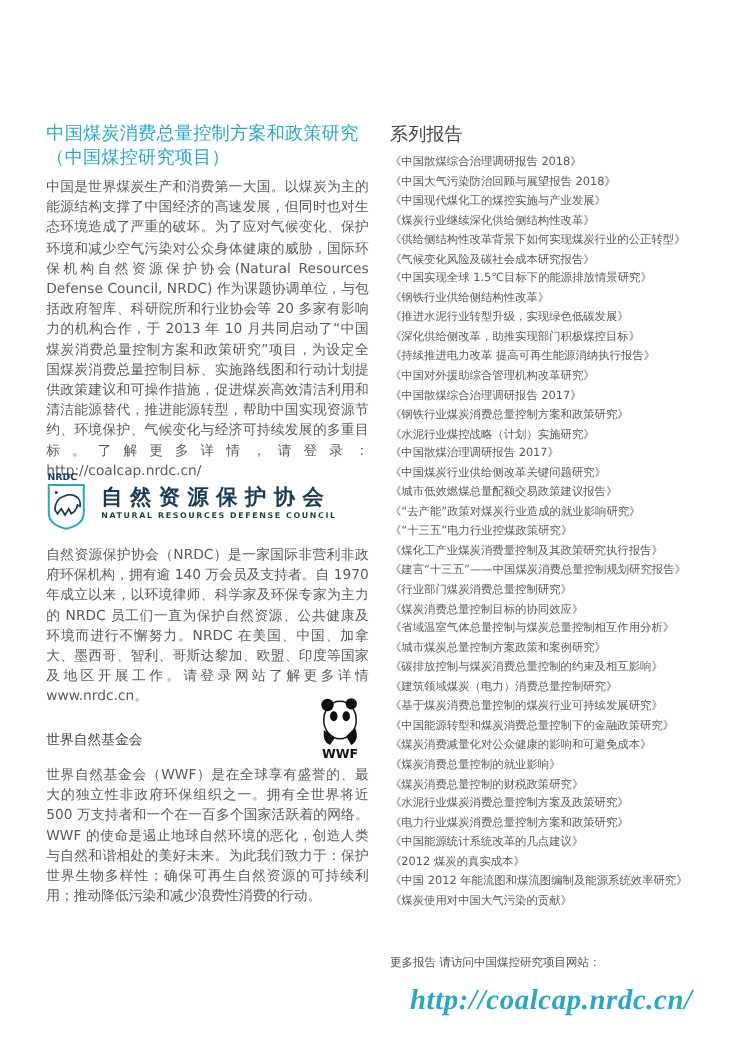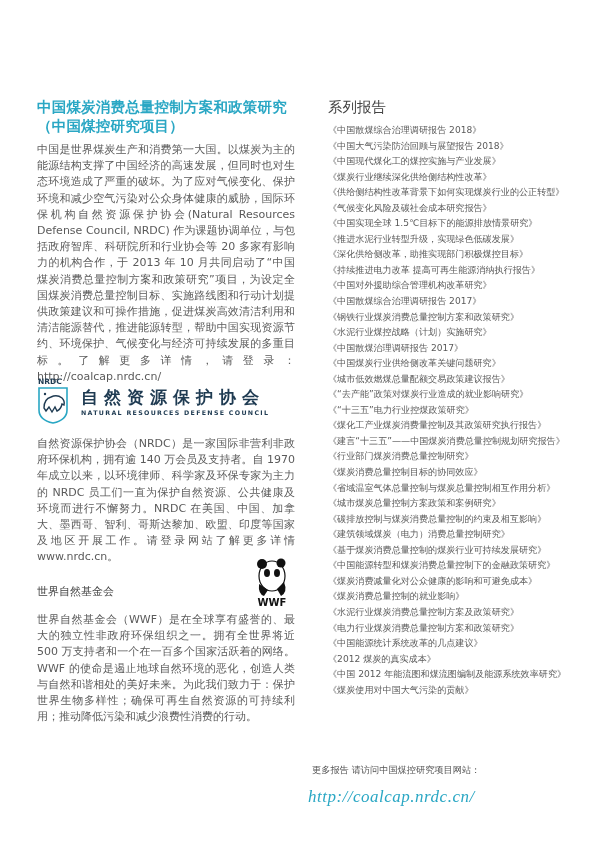--- a/index.html
+++ b/index.html
@@ -1,35 +1,35 @@
 <!DOCTYPE html>
 <html><head>
 <meta charset="utf-8">
 <style>
   html, body { margin:0; padding:0; }
   body { width:600px; height:848px; background:#ffffff; position:relative; overflow:hidden;
          font-family:"DejaVu Sans", sans-serif; color:#555; }
   .col-left { position:absolute; left:37px; top:98px; width:258px; }
-  .col-right { position:absolute; left:328px; top:98px; width:270px; }
-  .main-title { color:#2aa7c4; font-size:14.5px; line-height:19px; margin:0 0 6px 0; font-weight:bold; letter-spacing:0.2px; }
+  .col-right { position:absolute; left:312px; top:98px; width:270px; }
+  .main-title { color:#2aa7c4; font-size:14.5px; line-height:19px; margin:0 0 6px 0; font-weight:normal; letter-spacing:0.2px; }
   .para { font-size:11px; line-height:16.2px; color:#5a5a5a; margin:0; text-align:justify; }
   .nrdc-logo { position:absolute; left:37px; top:376px; width:260px; height:48px; }
   .shield { position:absolute; left:0; top:0; width:34px; height:48px; }
   .nrdc-cn { position:absolute; left:44px; top:10px; font-size:17px; font-weight:bold; letter-spacing:6px; color:#1f3b52; }
   .nrdc-en { position:absolute; left:44px; top:33px; font-size:6.3px; font-weight:bold; letter-spacing:1.3px; color:#1f3b52; }
   .nrdc-para { position:absolute; left:37px; top:436px; width:258px; }
   .wwf-title { position:absolute; left:37px; top:584px; font-size:11px; color:#444; }
   .wwf-logo { position:absolute; left:250px; top:556px; width:44px; height:52px; }
   .wwf-para { position:absolute; left:37px; top:612px; width:258px; }
   .series-title { font-size:14.5px; color:#444; margin:0 0 6px 0; font-weight:normal; }
   .report-list { list-style:none; margin:0; padding:0; }
   .report-list li { font-size:9.1px; line-height:15.55px; color:#5a5a5a; white-space:nowrap; }
   .more { position:absolute; left:312px; top:764px; font-size:9.2px; color:#555; }
-  .url-big { position:absolute; left:308px; top:787px; font-family:"Liberation Serif", serif; font-style:italic; font-weight:normal;
-             font-size:17px; color:#2aa7c4; letter-spacing:0.5px; }
+  .url-big { position:absolute; left:328px; top:787px; font-family:"Liberation Serif", serif; font-style:italic; font-weight:bold;
+             font-size:23px; color:#2aa7c4; letter-spacing:0.5px; }
 </style>
 </head>
 <body>
 
 <div class="col-left">
   <h1 class="main-title">
     <span>中国煤炭消费总量控制方案和政策研究</span><br>
     <span>（中国煤控研究项目）</span>
   </h1>
   <p class="para">中国是世界煤炭生产和消费第一大国。以煤炭为主的能源结构支撑了中国经济的高速发展，但同时也对生态环境造成了严重的破坏。为了应对气候变化、保护环境和减少空气污染对公众身体健康的威胁，国际环保机构自然资源保护协会(Natural Resources Defense Council, NRDC) 作为课题协调单位，与包括政府智库、科研院所和行业协会等 20 多家有影响力的机构合作，于 2013 年 10 月共同启动了“中国煤炭消费总量控制方案和政策研究”项目，为设定全国煤炭消费总量控制目标、实施路线图和行动计划提供政策建议和可操作措施，促进煤炭高效清洁利用和清洁能源替代，推进能源转型，帮助中国实现资源节约、环境保护、气候变化与经济可持续发展的多重目标。了解更多详情，请登录：http://coalcap.nrdc.cn/</p>
@@ -68,20 +68,21 @@
 <div class="col-right">
   <h2 class="series-title">系列报告</h2>
   <ul class="report-list" id="report-list">
       <li>《中国散煤综合治理调研报告 2018》</li>
       <li>《中国大气污染防治回顾与展望报告 2018》</li>
       <li>《中国现代煤化工的煤控实施与产业发展》</li>
       <li>《煤炭行业继续深化供给侧结构性改革》</li>
       <li>《供给侧结构性改革背景下如何实现煤炭行业的公正转型》</li>
       <li>《气候变化风险及碳社会成本研究报告》</li>
       <li>《中国实现全球 1.5℃目标下的能源排放情景研究》</li>
+      <li>《钢铁行业供给侧结构性改革》</li>
       <li>《推进水泥行业转型升级，实现绿色低碳发展》</li>
       <li>《深化供给侧改革，助推实现部门积极煤控目标》</li>
       <li>《持续推进电力改革 提高可再生能源消纳执行报告》</li>
       <li>《中国对外援助综合管理机构改革研究》</li>
       <li>《中国散煤综合治理调研报告 2017》</li>
       <li>《钢铁行业煤炭消费总量控制方案和政策研究》</li>
       <li>《水泥行业煤控战略（计划）实施研究》</li>
       <li>《中国散煤治理调研报告 2017》</li>
       <li>《中国煤炭行业供给侧改革关键问题研究》</li>
       <li>《城市低效燃煤总量配额交易政策建议报告》</li>
@@ -92,20 +93,21 @@
       <li>《行业部门煤炭消费总量控制研究》</li>
       <li>《煤炭消费总量控制目标的协同效应》</li>
       <li>《省域温室气体总量控制与煤炭总量控制相互作用分析》</li>
       <li>《城市煤炭总量控制方案政策和案例研究》</li>
       <li>《碳排放控制与煤炭消费总量控制的约束及相互影响》</li>
       <li>《建筑领域煤炭（电力）消费总量控制研究》</li>
       <li>《基于煤炭消费总量控制的煤炭行业可持续发展研究》</li>
       <li>《中国能源转型和煤炭消费总量控制下的金融政策研究》</li>
       <li>《煤炭消费减量化对公众健康的影响和可避免成本》</li>
       <li>《煤炭消费总量控制的就业影响》</li>
+      <li>《煤炭消费总量控制的财税政策研究》</li>
       <li>《水泥行业煤炭消费总量控制方案及政策研究》</li>
       <li>《电力行业煤炭消费总量控制方案和政策研究》</li>
       <li>《中国能源统计系统改革的几点建议》</li>
       <li>《2012 煤炭的真实成本》</li>
       <li>《中国 2012 年能流图和煤流图编制及能源系统效率研究》</li>
       <li>《煤炭使用对中国大气污染的贡献》</li>
     </ul>
 </div>
 
 <div class="more">更多报告 请访问中国煤控研究项目网站：</div>

